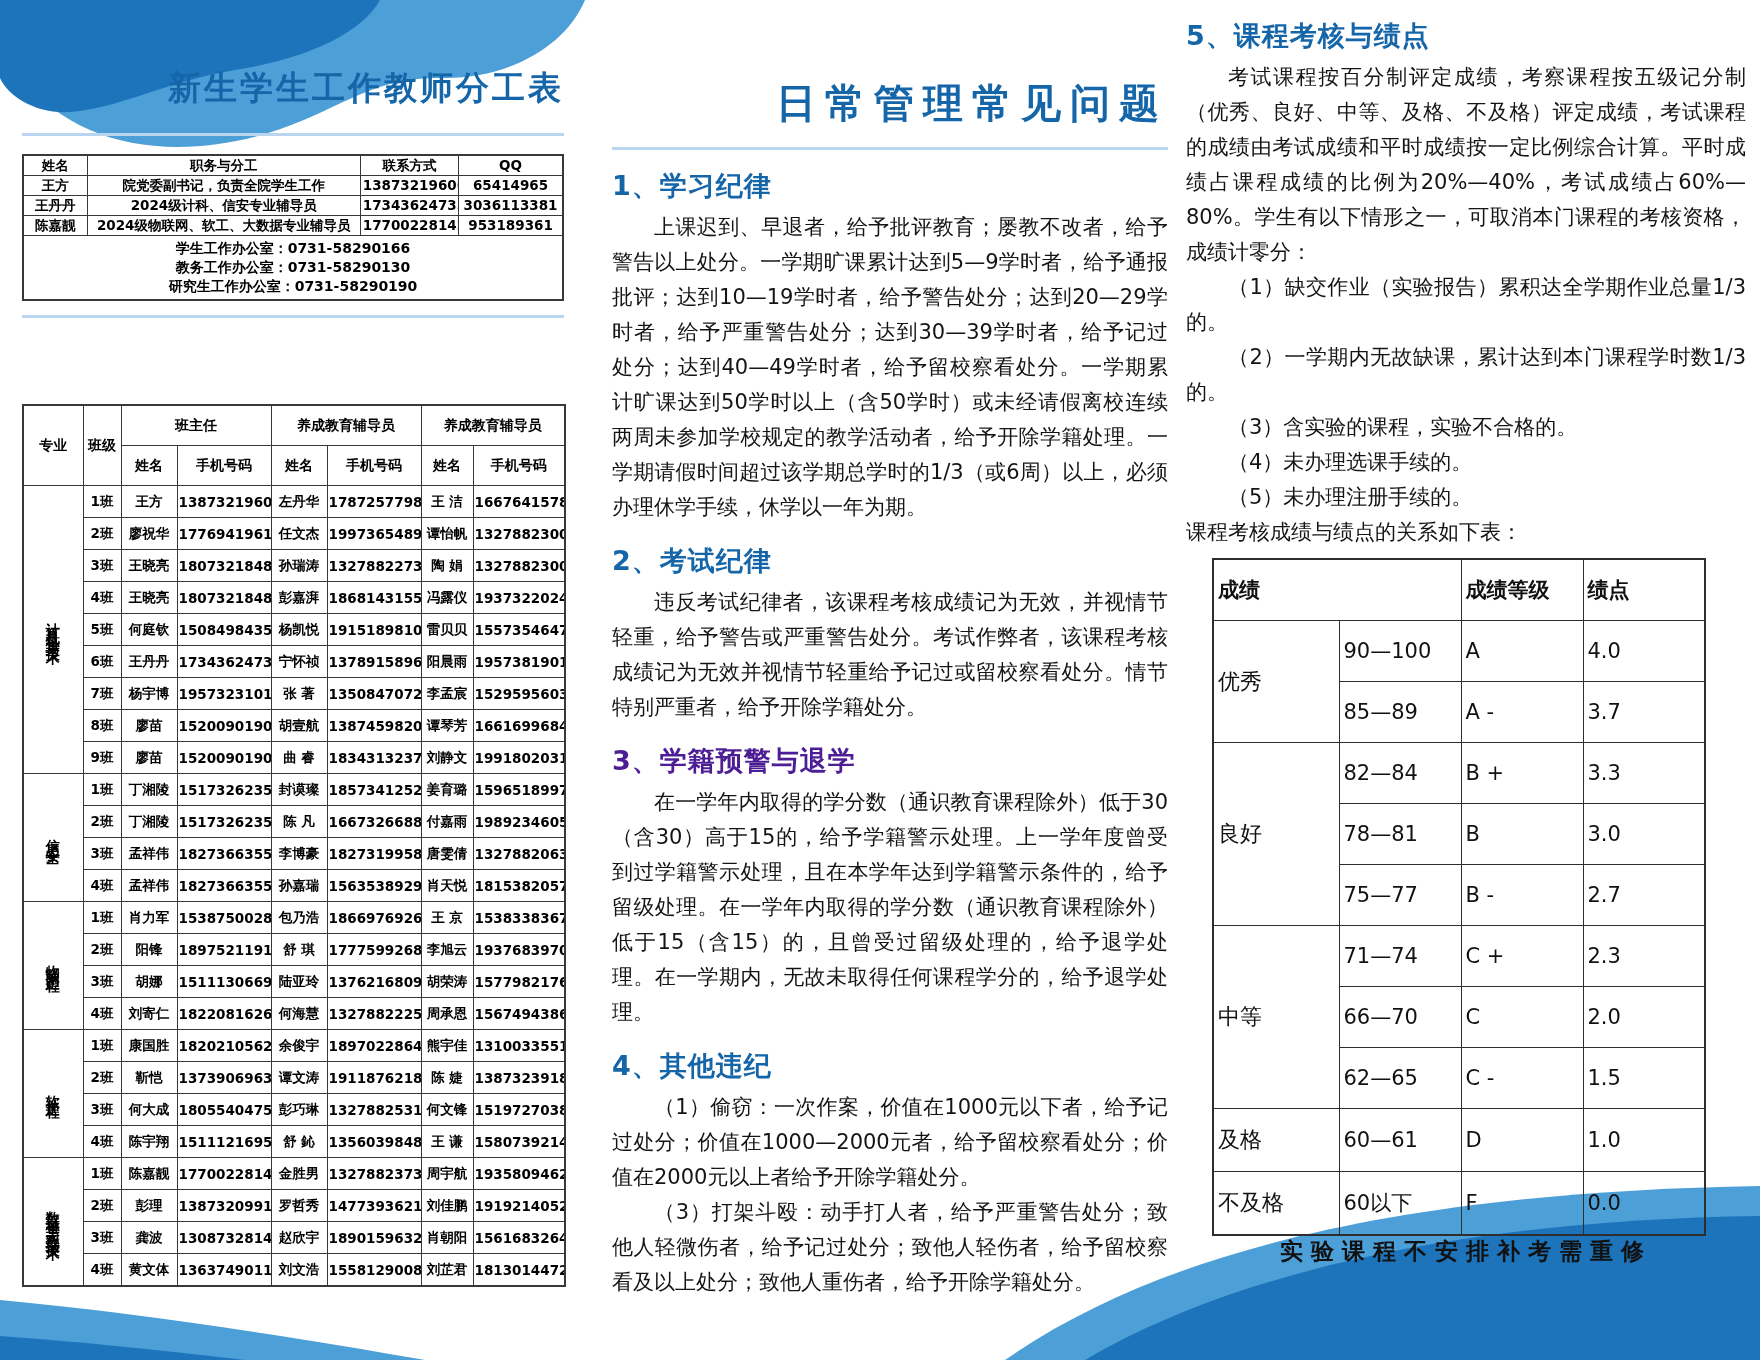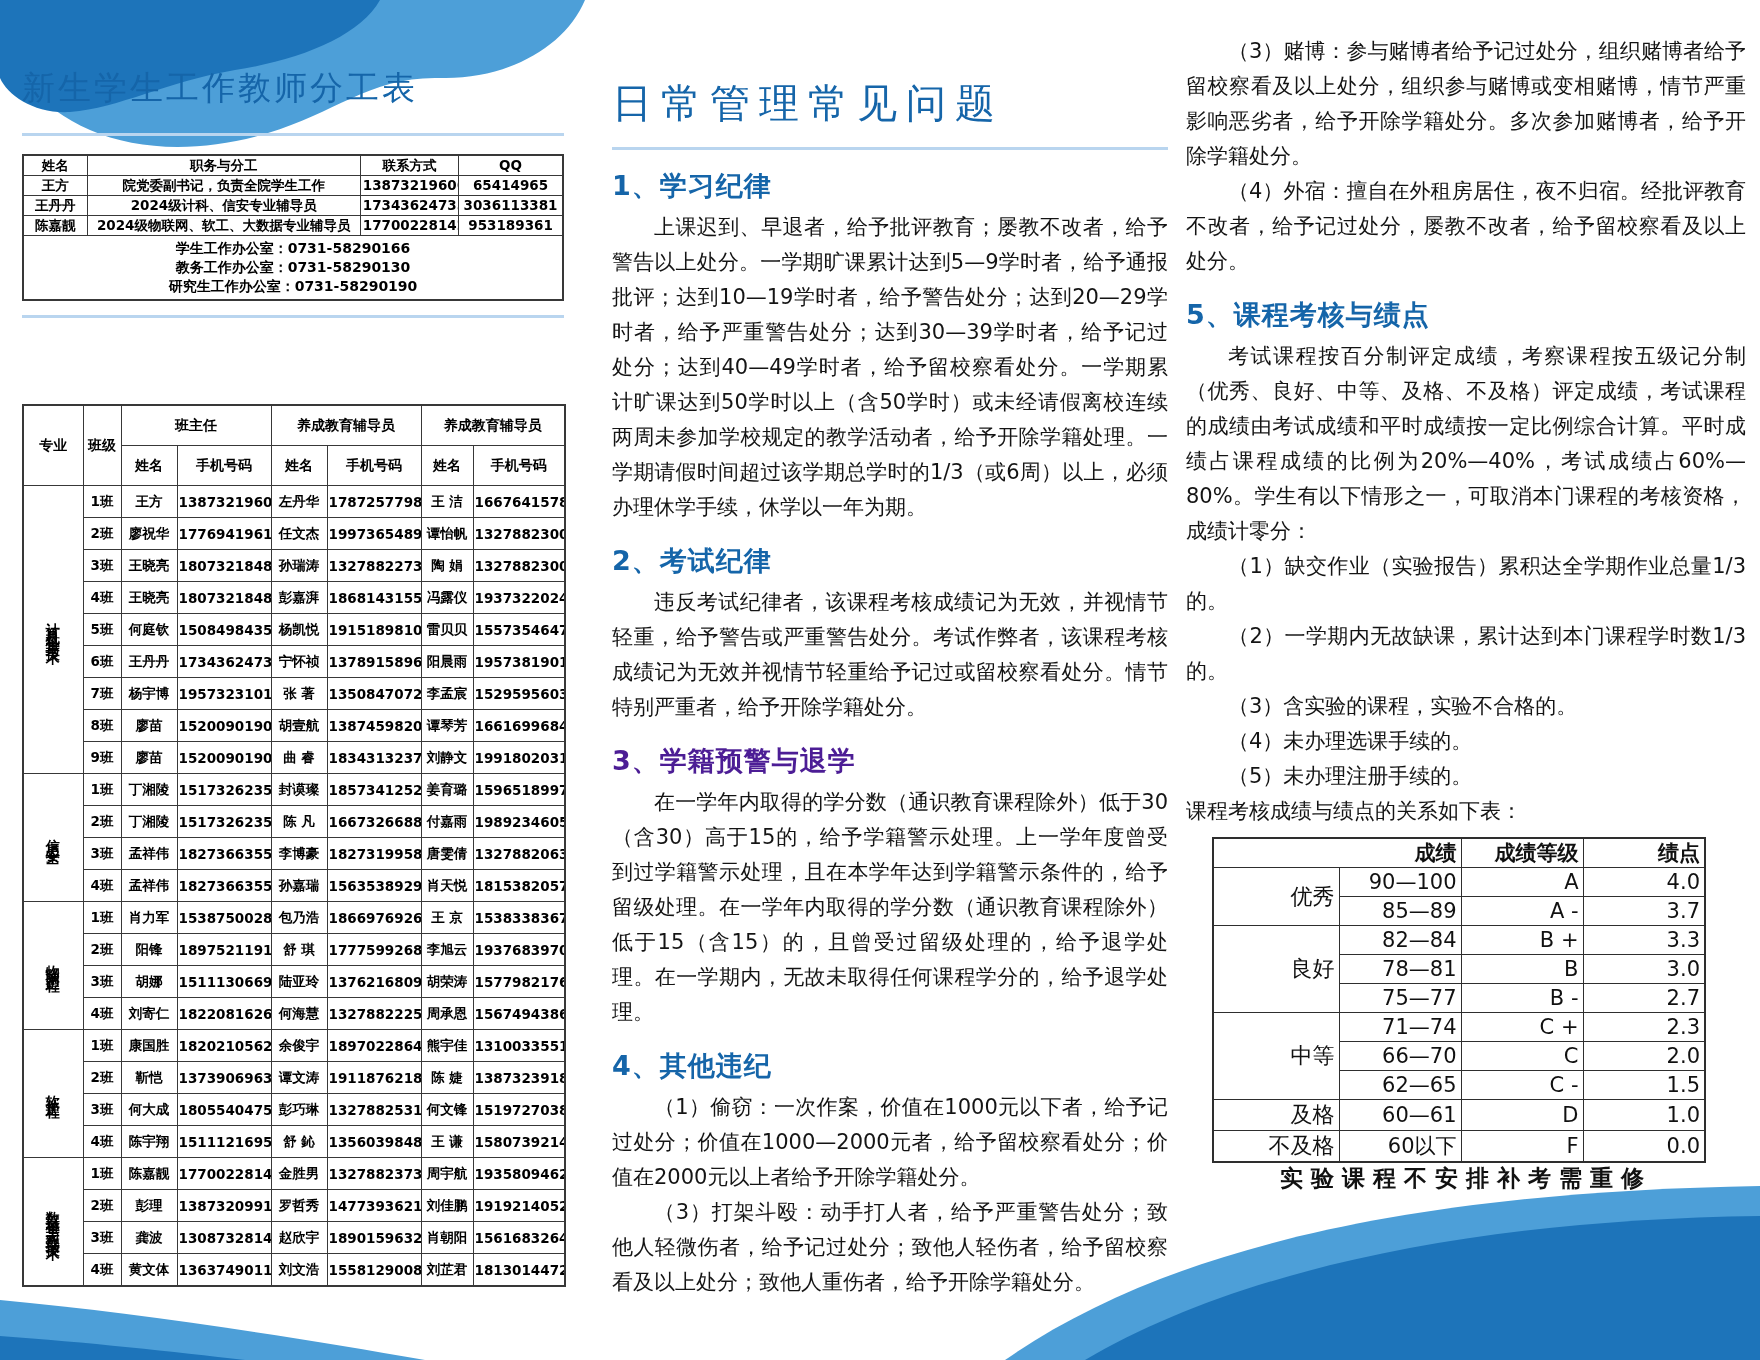--- a/index.html
+++ b/index.html
@@ -6,21 +6,21 @@
   body{
     width:1760px;height:1360px;position:relative;overflow:hidden;background:#ffffff;
     font-family:"DejaVu Sans","Liberation Sans",sans-serif;color:#161616;
   }
   .decor{position:absolute;inset:0;z-index:0;}
   .col{position:absolute;top:0;z-index:1;}
   .col-left{left:22px;width:542px;}
   .col-mid{left:612px;width:556px;}
   .col-right{left:1186px;width:560px;}
 
-  .big-title{color:#1565a9;font-weight:normal;text-align:left;white-space:nowrap;}
+  .big-title{color:#1565a9;font-weight:bold;text-align:right;white-space:nowrap;}
   .title-l{font-size:33px;letter-spacing:3px;margin-top:66px;}
   .title-l2{font-size:33px;letter-spacing:2px;margin-top:28px;}
   .title-m{font-size:40px;letter-spacing:9px;margin-top:76px;}
   .rule{height:3px;background:#b9d5ef;margin-top:22px;}
   .rule-2{margin-top:14px;}
   .rule-m{height:3px;background:#b9d5ef;margin-top:16px;}
 
   table{border-collapse:collapse;table-layout:fixed;}
   .t1{width:100%;margin-top:18px;border:2px solid #383838;}
   .t1 th,.t1 td{border:1.5px solid #383838;font-size:13.5px;font-weight:bold;text-align:center;
@@ -35,21 +35,21 @@
   .t2 tbody td{height:31px;}
   .t2 td.major-cell{vertical-align:middle;text-align:center;}
   .vtext{writing-mode:vertical-rl;display:inline-block;letter-spacing:4px;
     font-weight:bold;font-size:14px;line-height:18px;}
 
   .sec-h{color:#1565a9;font-size:27px;font-weight:bold;margin:18px 0 6px 0;letter-spacing:1px;}
   .body-p{font-size:21px;line-height:35px;text-align:justify;text-indent:2em;margin:0;color:#141414;}
   .no-indent{text-indent:0;}
 
   .t3{width:494px;margin:8px 0 0 26px;border:2.5px solid #2e2e2e;}
-  .t3 th,.t3 td{border:1.8px solid #2e2e2e;text-align:right;color:#111;padding:0 4px;overflow:hidden;}
+  .t3 th,.t3 td{border:1.8px solid #2e2e2e;text-align:left;color:#111;padding:16px 4px;overflow:hidden;}
   .t3 th{height:26px;font-size:21px;font-weight:600;}
   .t3 td{height:28px;font-size:21px;font-weight:normal;}
   .t3 .grade-label{font-size:22px;}
 
   .note{font-family:cursive;text-align:center;color:#111;}
   .note-1{font-size:23px;letter-spacing:8px;font-weight:bold;}
   .note-2{font-size:21px;letter-spacing:2px;margin-top:8px;font-weight:bold;}
 </style>
 </head>
 <body>
@@ -386,24 +386,20 @@
       <p class="body-p">违反考试纪律者，该课程考核成绩记为无效，并视情节轻重，给予警告或严重警告处分。考试作弊者，该课程考核成绩记为无效并视情节轻重给予记过或留校察看处分。情节特别严重者，给予开除学籍处分。</p>
       <div class="sec-h" style="color: #4c1d95;">3、学籍预警与退学</div>
       <p class="body-p">在一学年内取得的学分数（通识教育课程除外）低于30（含30）高于15的，给予学籍警示处理。上一学年度曾受到过学籍警示处理，且在本学年达到学籍警示条件的，给予留级处理。在一学年内取得的学分数（通识教育课程除外）低于15（含15）的，且曾受过留级处理的，给予退学处理。在一学期内，无故未取得任何课程学分的，给予退学处理。</p>
       <div class="sec-h" style="color: rgb(21, 101, 169);">4、其他违纪</div>
       <p class="body-p">（1）偷窃：一次作案，价值在1000元以下者，给予记过处分；价值在1000—2000元者，给予留校察看处分；价值在2000元以上者给予开除学籍处分。</p>
       <p class="body-p">（3）打架斗殴：动手打人者，给予严重警告处分；致他人轻微伤者，给予记过处分；致他人轻伤者，给予留校察看及以上处分；致他人重伤者，给予开除学籍处分。</p>
     </div>
 </div>
 
 <div class="col col-right">
-  <div style="margin-top:34px;">
-      <p class="body-p">（3）赌博：参与赌博者给予记过处分，组织赌博者给予留校察看及以上处分，组织参与赌博或变相赌博，情节严重影响恶劣者，给予开除学籍处分。多次参加赌博者，给予开除学籍处分。</p>
-      <p class="body-p">（4）外宿：擅自在外租房居住，夜不归宿。经批评教育不改者，给予记过处分，屡教不改者，给予留校察看及以上处分。</p>
-    </div>
 
   <div class="sec-h" style="color: rgb(21, 101, 169);">5、课程考核与绩点</div>
   <div>
       <p class="body-p">考试课程按百分制评定成绩，考察课程按五级记分制（优秀、良好、中等、及格、不及格）评定成绩，考试课程的成绩由考试成绩和平时成绩按一定比例综合计算。平时成绩占课程成绩的比例为20%—40%，考试成绩占60%—80%。学生有以下情形之一，可取消本门课程的考核资格，成绩计零分：</p>
       <p class="body-p">（1）缺交作业（实验报告）累积达全学期作业总量1/3的。</p>
       <p class="body-p">（2）一学期内无故缺课，累计达到本门课程学时数1/3的。</p>
       <p class="body-p">（3）含实验的课程，实验不合格的。</p>
       <p class="body-p">（4）未办理选课手续的。</p>
       <p class="body-p">（5）未办理注册手续的。</p>
     </div>

